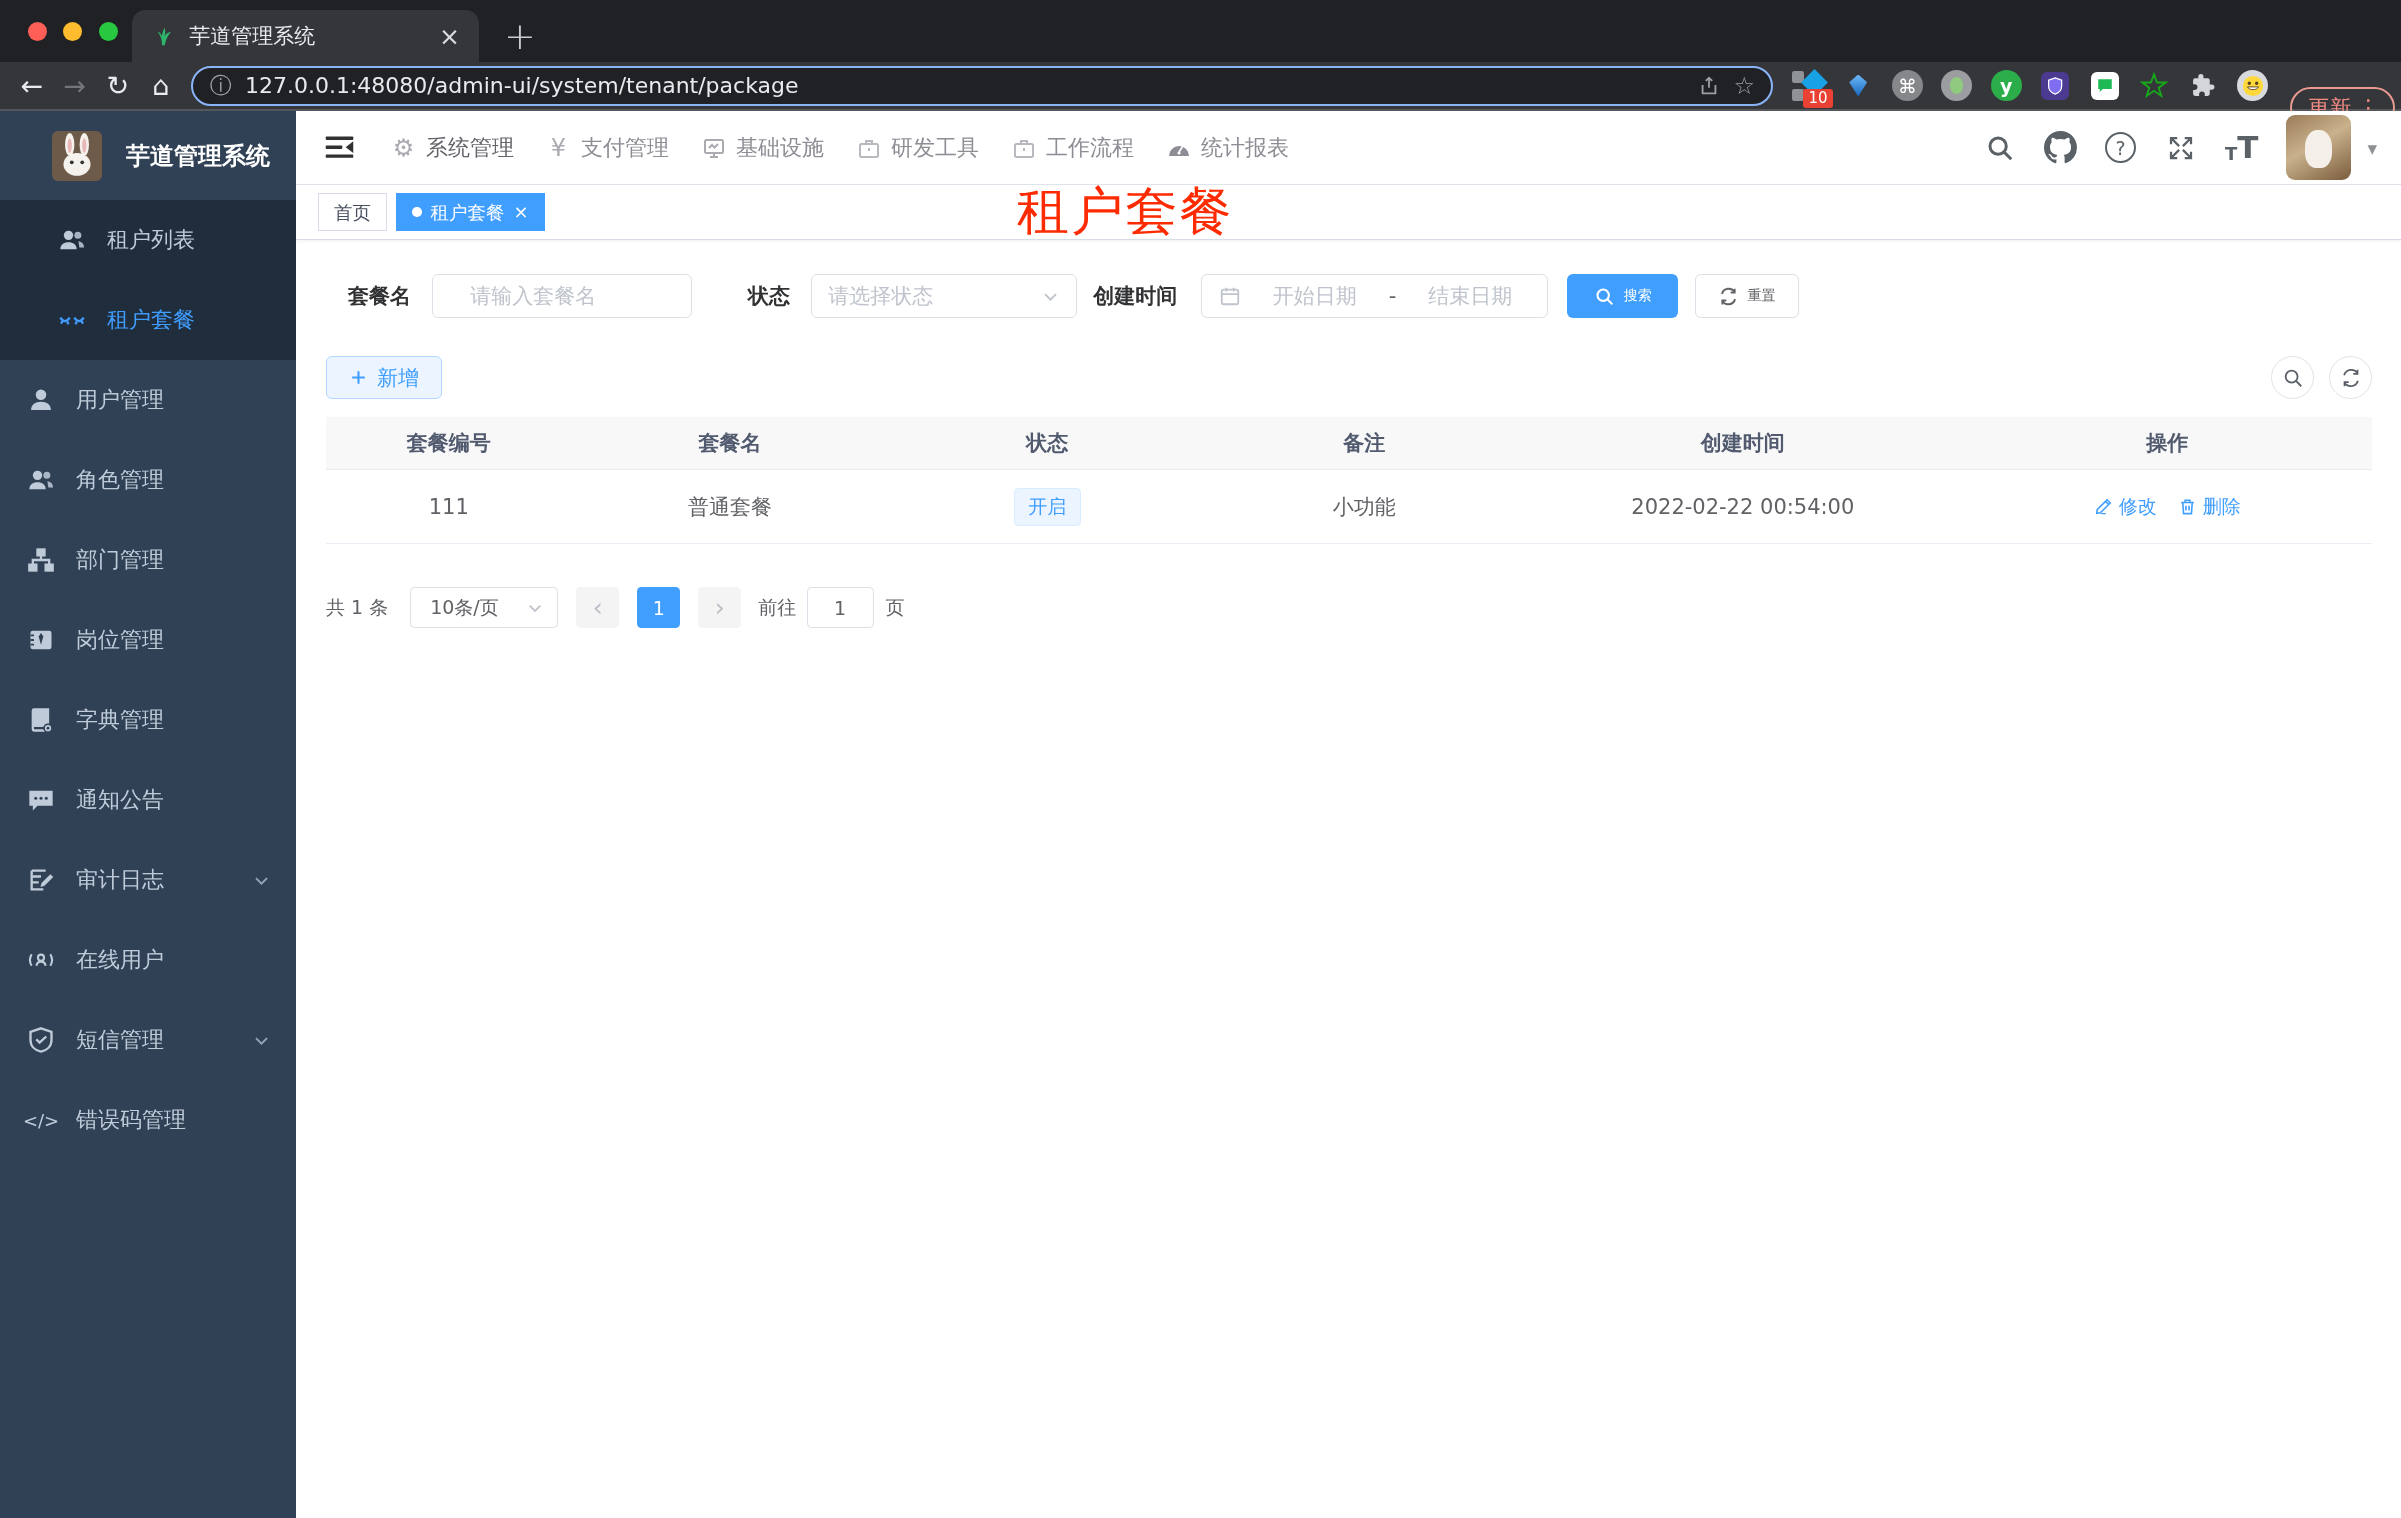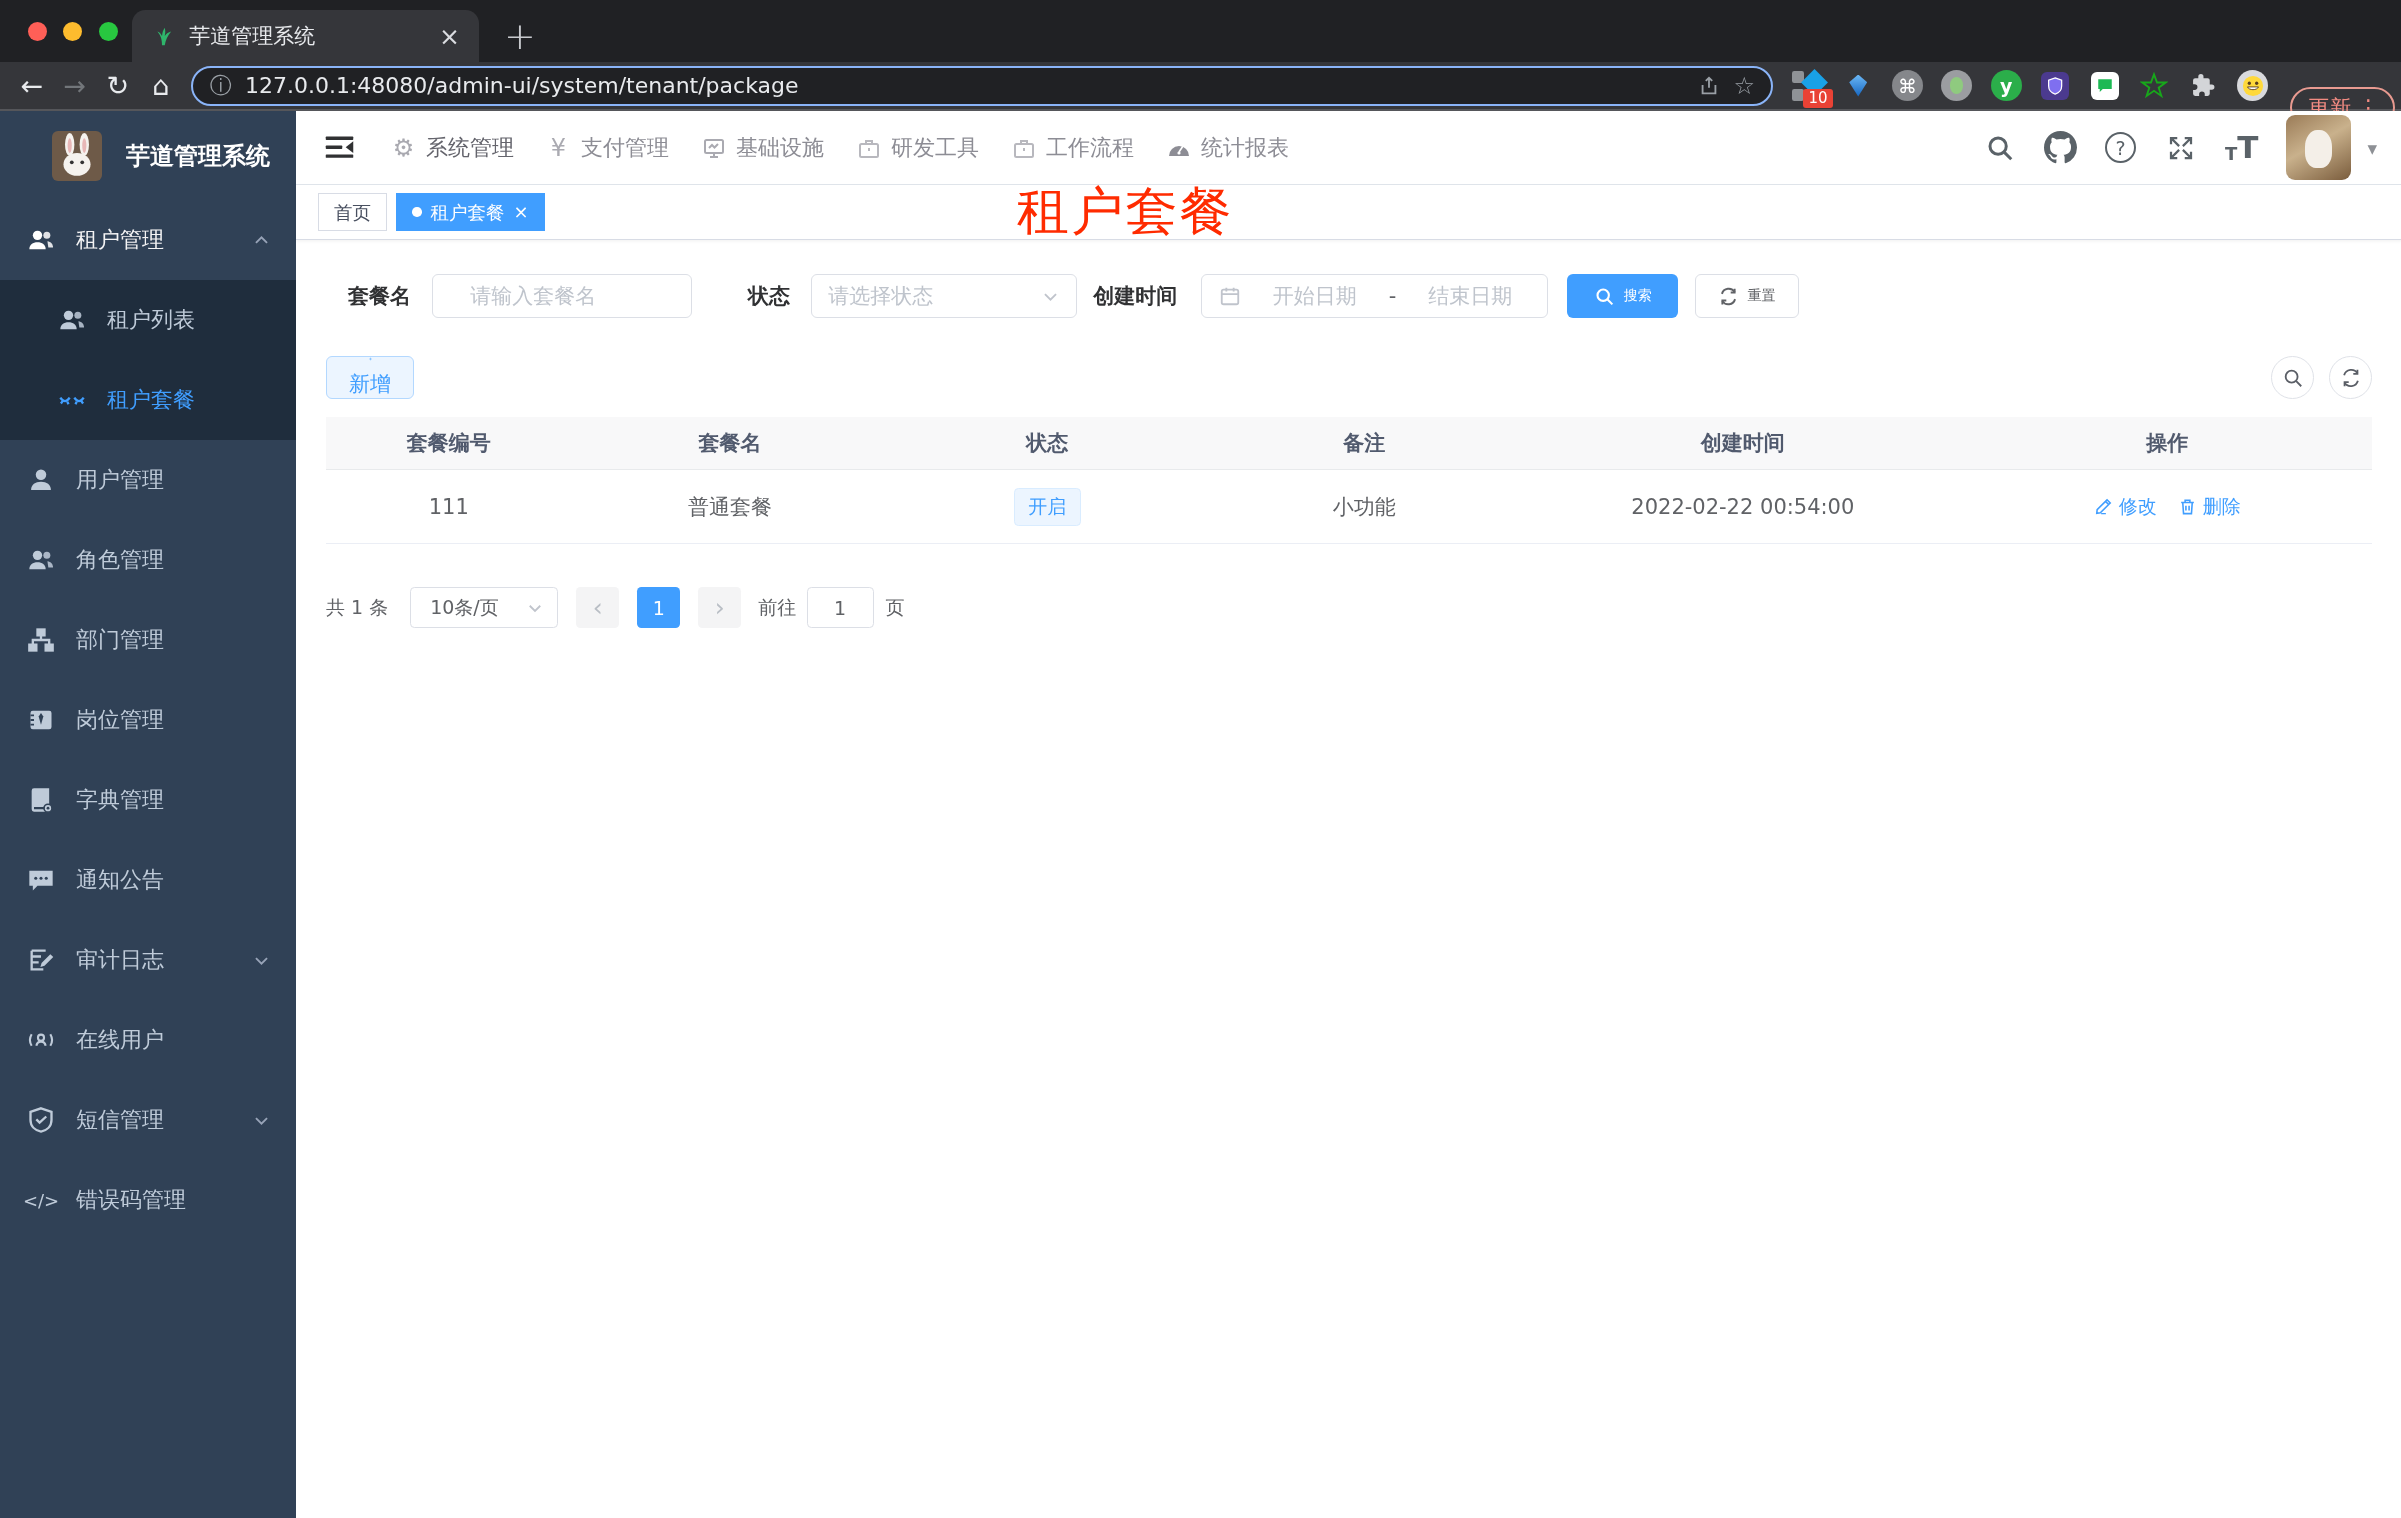--- a/index.html
+++ b/index.html
@@ -106,21 +106,21 @@
   .dates .d-text { flex:1; text-align:center; }
   .dates .d-sep { color:#606266; }
   .ml76 { margin-left:56px; } .ml22 { margin-left:16.3px; }
   .btn { height:44px; border-radius:6px; display:flex; align-items:center; justify-content:center;
          gap:9px; font-size:14px; white-space:nowrap; }
   .btn-search { width:111px; margin-left:19px; background:#409eff; color:#fff; }
   .btn-reset { width:104px; margin-left:16.3px; background:#fff; border:1.5px solid #dcdfe6; color:#606266; }
 
   .toolbar-row { margin-top:38px; display:flex; align-items:center; }
   .btn-add { height:43px; padding:0 22px; background:#ecf5ff; border:1.5px solid #b3d8ff; color:#409eff;
-             border-radius:6px; display:flex; align-items:center; gap:9px; font-size:21px;flex-direction:column; }
+             border-radius:6px; display:flex; align-items:center; gap:9px; font-size:21px; }
   .circles { margin-left:auto; display:flex; gap:15px; }
   .circle-btn { width:43px; height:43px; border-radius:50%; border:1.5px solid #dfe2e8; background:#fff;
                 display:flex; align-items:center; justify-content:center; color:#5a5e66; }
 
   .tbl { margin-top:18px; }
   .thead { display:flex; align-items:center; height:53px; background:#f8f8f9; border-bottom:0.7px solid #e8eaec; }
   .th { font-size:21px; font-weight:bold; color:#515a6e; text-align:center;font-family:Liberation Mono, monospace; }
   .trow { display:flex; align-items:center; height:74px; border-bottom:0.7px solid #ebeef5; }
   .td { font-size:21px; color:#606266; text-align:center; display:flex; align-items:center; justify-content:center; }
   .c1{width:12%;} .c2{width:15.5%;} .c3{width:15.5%;} .c4{width:15.5%;} .c5{width:21.5%;} .c6{width:20%;}
@@ -251,36 +251,20 @@
           <ellipse cx="31" cy="13" rx="4.5" ry="11" fill="#f5f2ee"></ellipse>
           <ellipse cx="17" cy="14" rx="2" ry="7" fill="#e8b7b7"></ellipse>
           <ellipse cx="31" cy="14" rx="2" ry="7" fill="#e8b7b7"></ellipse>
           <circle cx="19" cy="30" r="1.8" fill="#333"></circle>
           <circle cx="29" cy="30" r="1.8" fill="#333"></circle>
         </svg>
     </div>
     <div class="app-title">芋道管理系统</div>
   </div>
 
-  <div class="menu-item parent-open">
-    <span class="mi-ic">
-      <svg width="28" height="28" viewBox="0 0 24 24" fill="#fff">
-          <circle cx="9" cy="8" r="4"></circle>
-          <path d="M2 20c0-4 3-6 7-6s7 2 7 6z"></path>
-          <circle cx="17" cy="8" r="3" opacity=".85"></circle>
-          <path d="M17.5 13c3 .3 4.8 2.3 4.8 5.5h-4z" opacity=".85"></path>
-        </svg>
-    </span>
-    <span class="mi-label">租户管理</span>
-    <span class="chev">
-      <svg width="19" height="19" viewBox="0 0 24 24" fill="none" stroke="#97a3b7" stroke-width="2.4">
-          <path d="M5 15l7-7 7 7"></path>
-        </svg>
-    </span>
-  </div>
 
   <div class="submenu">
     <div class="menu-item">
       <span class="mi-ic">
         <svg width="28" height="28" viewBox="0 0 24 24" fill="#bfcbd9">
             <circle cx="9" cy="8" r="4"></circle>
             <path d="M2 20c0-4 3-6 7-6s7 2 7 6z"></path>
             <circle cx="17" cy="8" r="3" opacity=".85"></circle>
             <path d="M17.5 13c3 .3 4.8 2.3 4.8 5.5h-4z" opacity=".85"></path>
           </svg>

